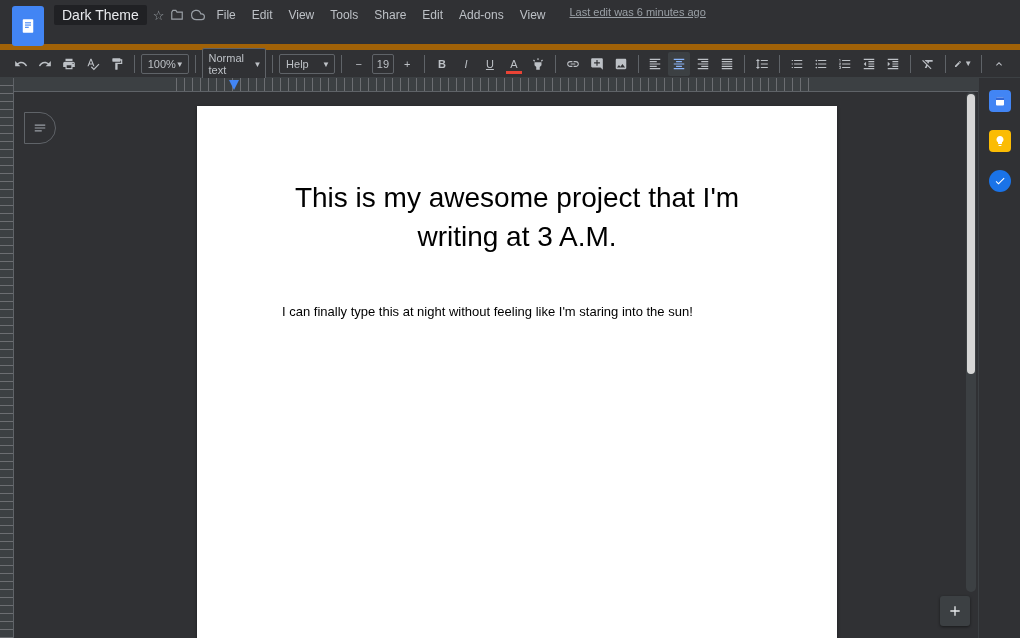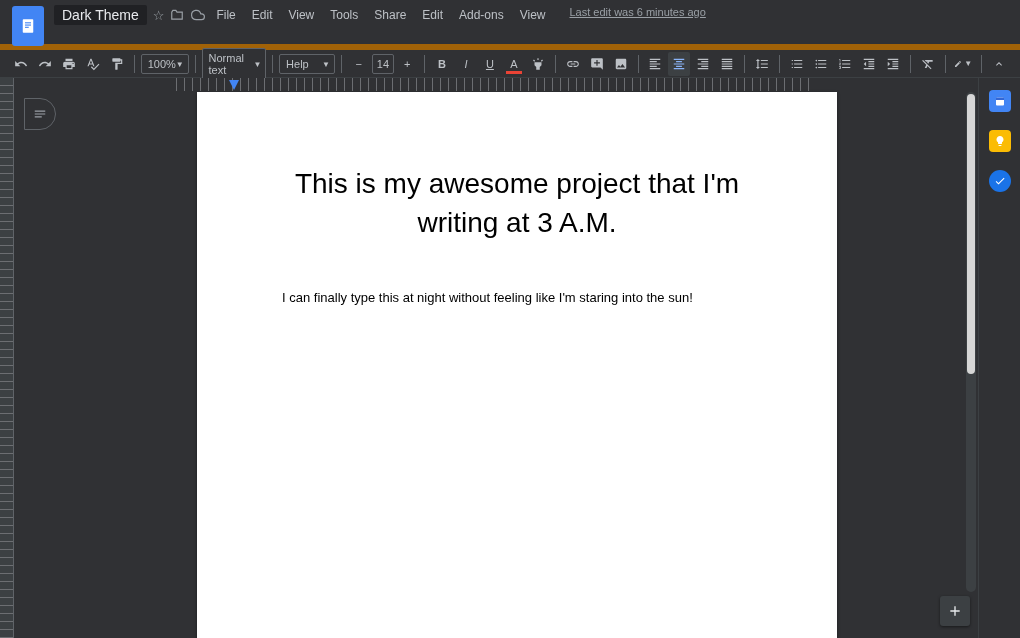--- a/index.html
+++ b/index.html
@@ -26,21 +26,21 @@
 .tb-select.zoom{width:48px}
 .tb-select.style{width:78px}
 .tb-select.font{width:66px}
 .tb-fontsize{width:28px;text-align:center;border:1px solid #5f6368;background:#303134;color:#bdc1c6;padding:3px 2px;font-size:11px;border-radius:2px}
 .tb-caret{position:absolute;right:4px;top:50%;transform:translateY(-50%);font-size:8px}
 .text-color-btn{position:relative}
 .text-color-btn .color-bar{position:absolute;bottom:2px;left:3px;right:3px;height:3px;background:#ea4335}
 .workspace{display:flex;height:560px;position:relative}
 .ruler-v{width:14px;background:#3c4043;border-right:1px solid #5f6368;height:100%;position:relative}
 .ruler-v::before{content:"";position:absolute;left:0;right:0;top:0;bottom:0;background:repeating-linear-gradient(to bottom,transparent 0,transparent 7px,#6c6e72 7px,#6c6e72 8px)}
-.main-area{flex:1;display:flex;flex-direction:row;overflow:hidden;background:#303134}
+.main-area{flex:1;display:flex;flex-direction:column;overflow:hidden;background:#303134}
 .ruler-h{height:14px;background:#3c4043;border-bottom:1px solid #5f6368;margin-left:0;position:relative}
 .ruler-h-inner{position:absolute;left:155px;width:640px;height:100%;background:repeating-linear-gradient(to right,transparent 0,transparent 7px,#6c6e72 7px,#6c6e72 8px)}
 .ruler-h-inner::before{content:"";position:absolute;left:60px;top:2px;width:10px;height:10px;background:#4285f4;clip-path:polygon(0 0,100% 0,50% 100%)}
 .doc-area{flex:1;overflow:auto;display:flex;justify-content:center;padding:14px 0;position:relative}
 .outline-toggle{position:absolute;left:10px;top:20px;width:32px;height:32px;border:1px solid #5f6368;border-radius:0 16px 16px 0;display:flex;align-items:center;justify-content:center;color:#9aa0a6;font-size:13px;cursor:pointer;background:#303134}
 .page{width:640px;min-height:820px;background:#fff;color:#000;padding:72px 72px;box-shadow:0 1px 3px rgba(0,0,0,.4)}
 .page h1{font-size:28px;font-weight:400;text-align:center;line-height:1.4;margin-bottom:48px}
 .page p{font-size:13px;text-align:left;margin-left:13px}
 .scrollbar{position:absolute;right:44px;top:92px;width:10px;height:500px;background:#3c4043;border-radius:5px}
 .scroll-thumb{position:absolute;left:1px;right:1px;top:2px;height:280px;background:#d6d6d6;border-radius:4px}
@@ -123,21 +123,21 @@
       </svg>
     </div>
   <div class="tb-sep"></div>
   <div class="tb-select zoom"><span>100%</span><span class="tb-caret">▼</span></div>
   <div class="tb-sep"></div>
   <div class="tb-select style"><span>Normal text</span><span class="tb-caret">▼</span></div>
   <div class="tb-sep"></div>
   <div class="tb-select font"><span>Help</span><span class="tb-caret">▼</span></div>
   <div class="tb-sep"></div>
   <div class="tb-btn">−</div>
-  <div class="tb-fontsize">14</div>
+  <div class="tb-fontsize">19</div>
   <div class="tb-btn">+</div>
   <div class="tb-sep"></div>
   <div class="tb-btn">
       <b>B</b>
     </div>
   <div class="tb-btn">
       <i>I</i>
     </div>
   <div class="tb-btn">
       <u>U</u>

